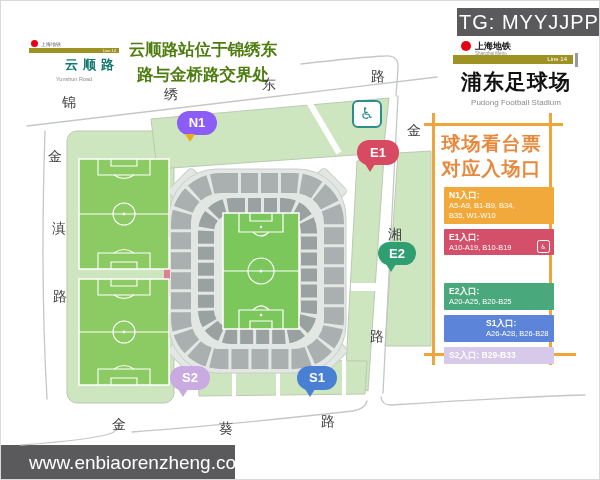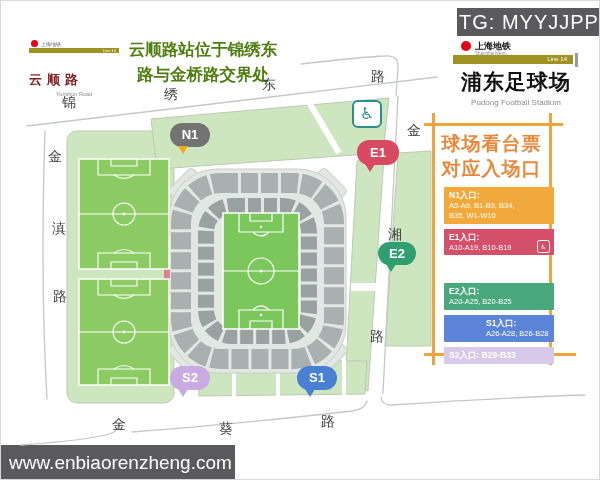--- a/index.html
+++ b/index.html
@@ -3,29 +3,29 @@
 <meta charset="utf-8">
 <style>
   html,body{margin:0;padding:0;background:#fff;}
   #screen{position:relative;width:600px;height:480px;background:#ffffff;overflow:hidden;
           border:1px solid #d9d9d9;box-sizing:border-box;
           font-family:"Liberation Sans","DejaVu Sans",sans-serif;}
   .abs{position:absolute;}
   
   .wm{background:#5a5a5c;color:#fff;}
   #wm-top{left:456px;top:7px;width:144px;height:28px;font-size:20px;line-height:28px;text-align:center;letter-spacing:1px;}
-  #wm-bottom{left:0;top:444px;width:234px;height:35px;font-size:19px;line-height:35px;padding-left:8px;box-sizing:border-box;}
+  #wm-bottom{left:0;top:444px;width:234px;height:35px;font-size:19px;line-height:35px;padding-left:28px;box-sizing:border-box;}
   
   #sign-l{left:28px;top:38px;width:90px;height:52px;background:#fff;}
   #sign-l .oprow{display:flex;align-items:center;gap:3px;height:9px;padding-left:2px;}
   .logo-dot{display:inline-block;background:#e60012;border-radius:50%;}
   #sign-l .logo-dot{width:7px;height:7px;}
   #sign-l .opname{font-size:5px;color:#555;}
   #sign-l .band{height:5px;background:#9e9222;color:#fff;font-size:4px;line-height:5px;text-align:right;padding-right:3px;}
-  #sign-l .zh{font-size:13px;font-weight:bold;color:#7f1d1d;text-align:left;letter-spacing:5px;margin-top:18px;}
+  #sign-l .zh{font-size:13px;font-weight:bold;color:#0f766e;text-align:right;letter-spacing:5px;margin-top:3px;}
   #sign-l .en{font-size:5.5px;color:#8a8a8a;text-align:center;margin-top:2px;}
   
   #note{left:102px;top:36px;width:200px;text-align:center;font-size:16.5px;font-weight:bold;
         color:#4d7c0f;line-height:25px;}
   
   #sign-r{left:452px;top:40px;width:126px;}
   #sign-r .oprow{display:flex;align-items:flex-start;gap:4px;height:13px;padding-left:8px;}
   #sign-r .logo-dot{width:10px;height:10px;}
   #sign-r .opzh{font-size:9px;font-weight:bold;color:#111;line-height:10px;}
   #sign-r .open{font-size:4.5px;color:#8a8a8a;line-height:5px;}
@@ -53,21 +53,21 @@
   .e-e2{background:#4aa87d;margin-top:28px;}
   .e-s1{background:#5c84d8;padding-left:42px;}
   .e-s2{background:#d6c9ea;}
   .mini-ico{position:absolute;right:4px;top:11px;width:11px;height:11px;border:1.2px solid #fff;
             border-radius:2.5px;font-size:6.5px;line-height:11px;text-align:center;color:#fff;}
   
   .bubble{position:absolute;color:#fff;font-weight:bold;font-size:13px;text-align:center;
           border-radius:12px;z-index:6;}
   .bubble::after{content:"";position:absolute;left:8px;bottom:-7px;border-left:5px solid transparent;
           border-right:5px solid transparent;border-top:8px solid;}
-  #bub-n1{left:169px;top:110px;width:40px;height:24px;line-height:24px;background:#737373;margin-top:12px;}
+  #bub-n1{left:176px;top:110px;width:40px;height:24px;line-height:24px;background:#8b5cf6;}
   #bub-n1::after{border-top-color:#eeac1c;}
   #bub-e1{left:356px;top:139px;width:42px;height:25px;line-height:25px;background:#d84a62;}
   #bub-e1::after{border-top-color:#d84a62;}
   #bub-e2{left:377px;top:241px;width:38px;height:23px;line-height:23px;background:#2f9e70;}
   #bub-e2::after{border-top-color:#2f9e70;}
   #bub-s1{left:296px;top:365px;width:40px;height:24px;line-height:24px;background:#4a80d4;}
   #bub-s1::after{border-top-color:#4a80d4;}
   #bub-s2{left:169px;top:365px;width:40px;height:24px;line-height:24px;background:#c9abe2;}
   #bub-s2::after{border-top-color:#c9abe2;}
   

